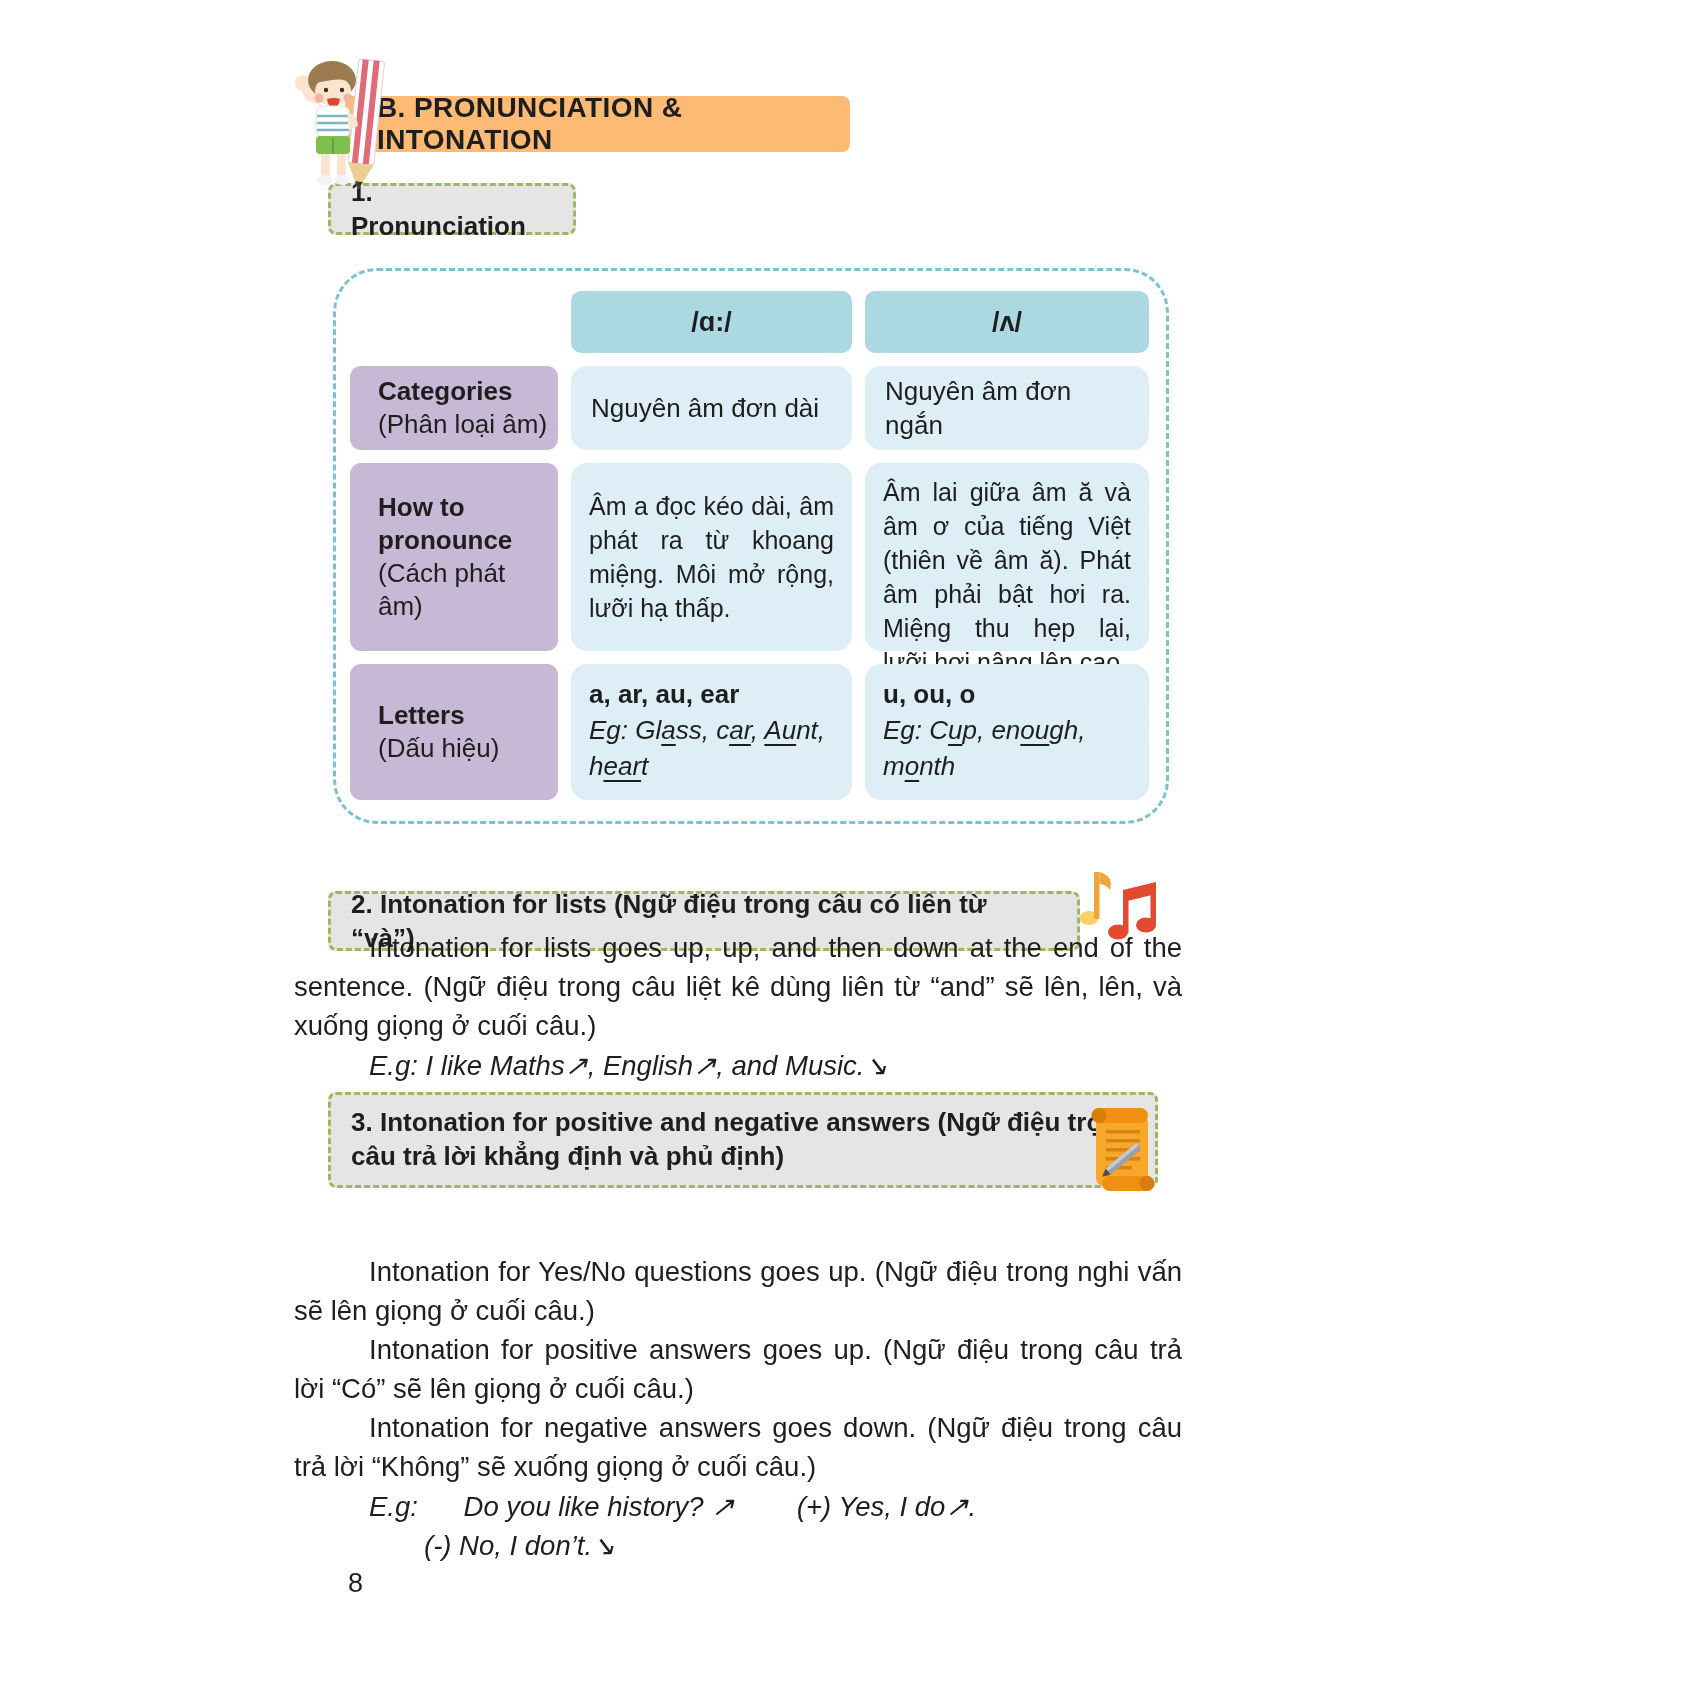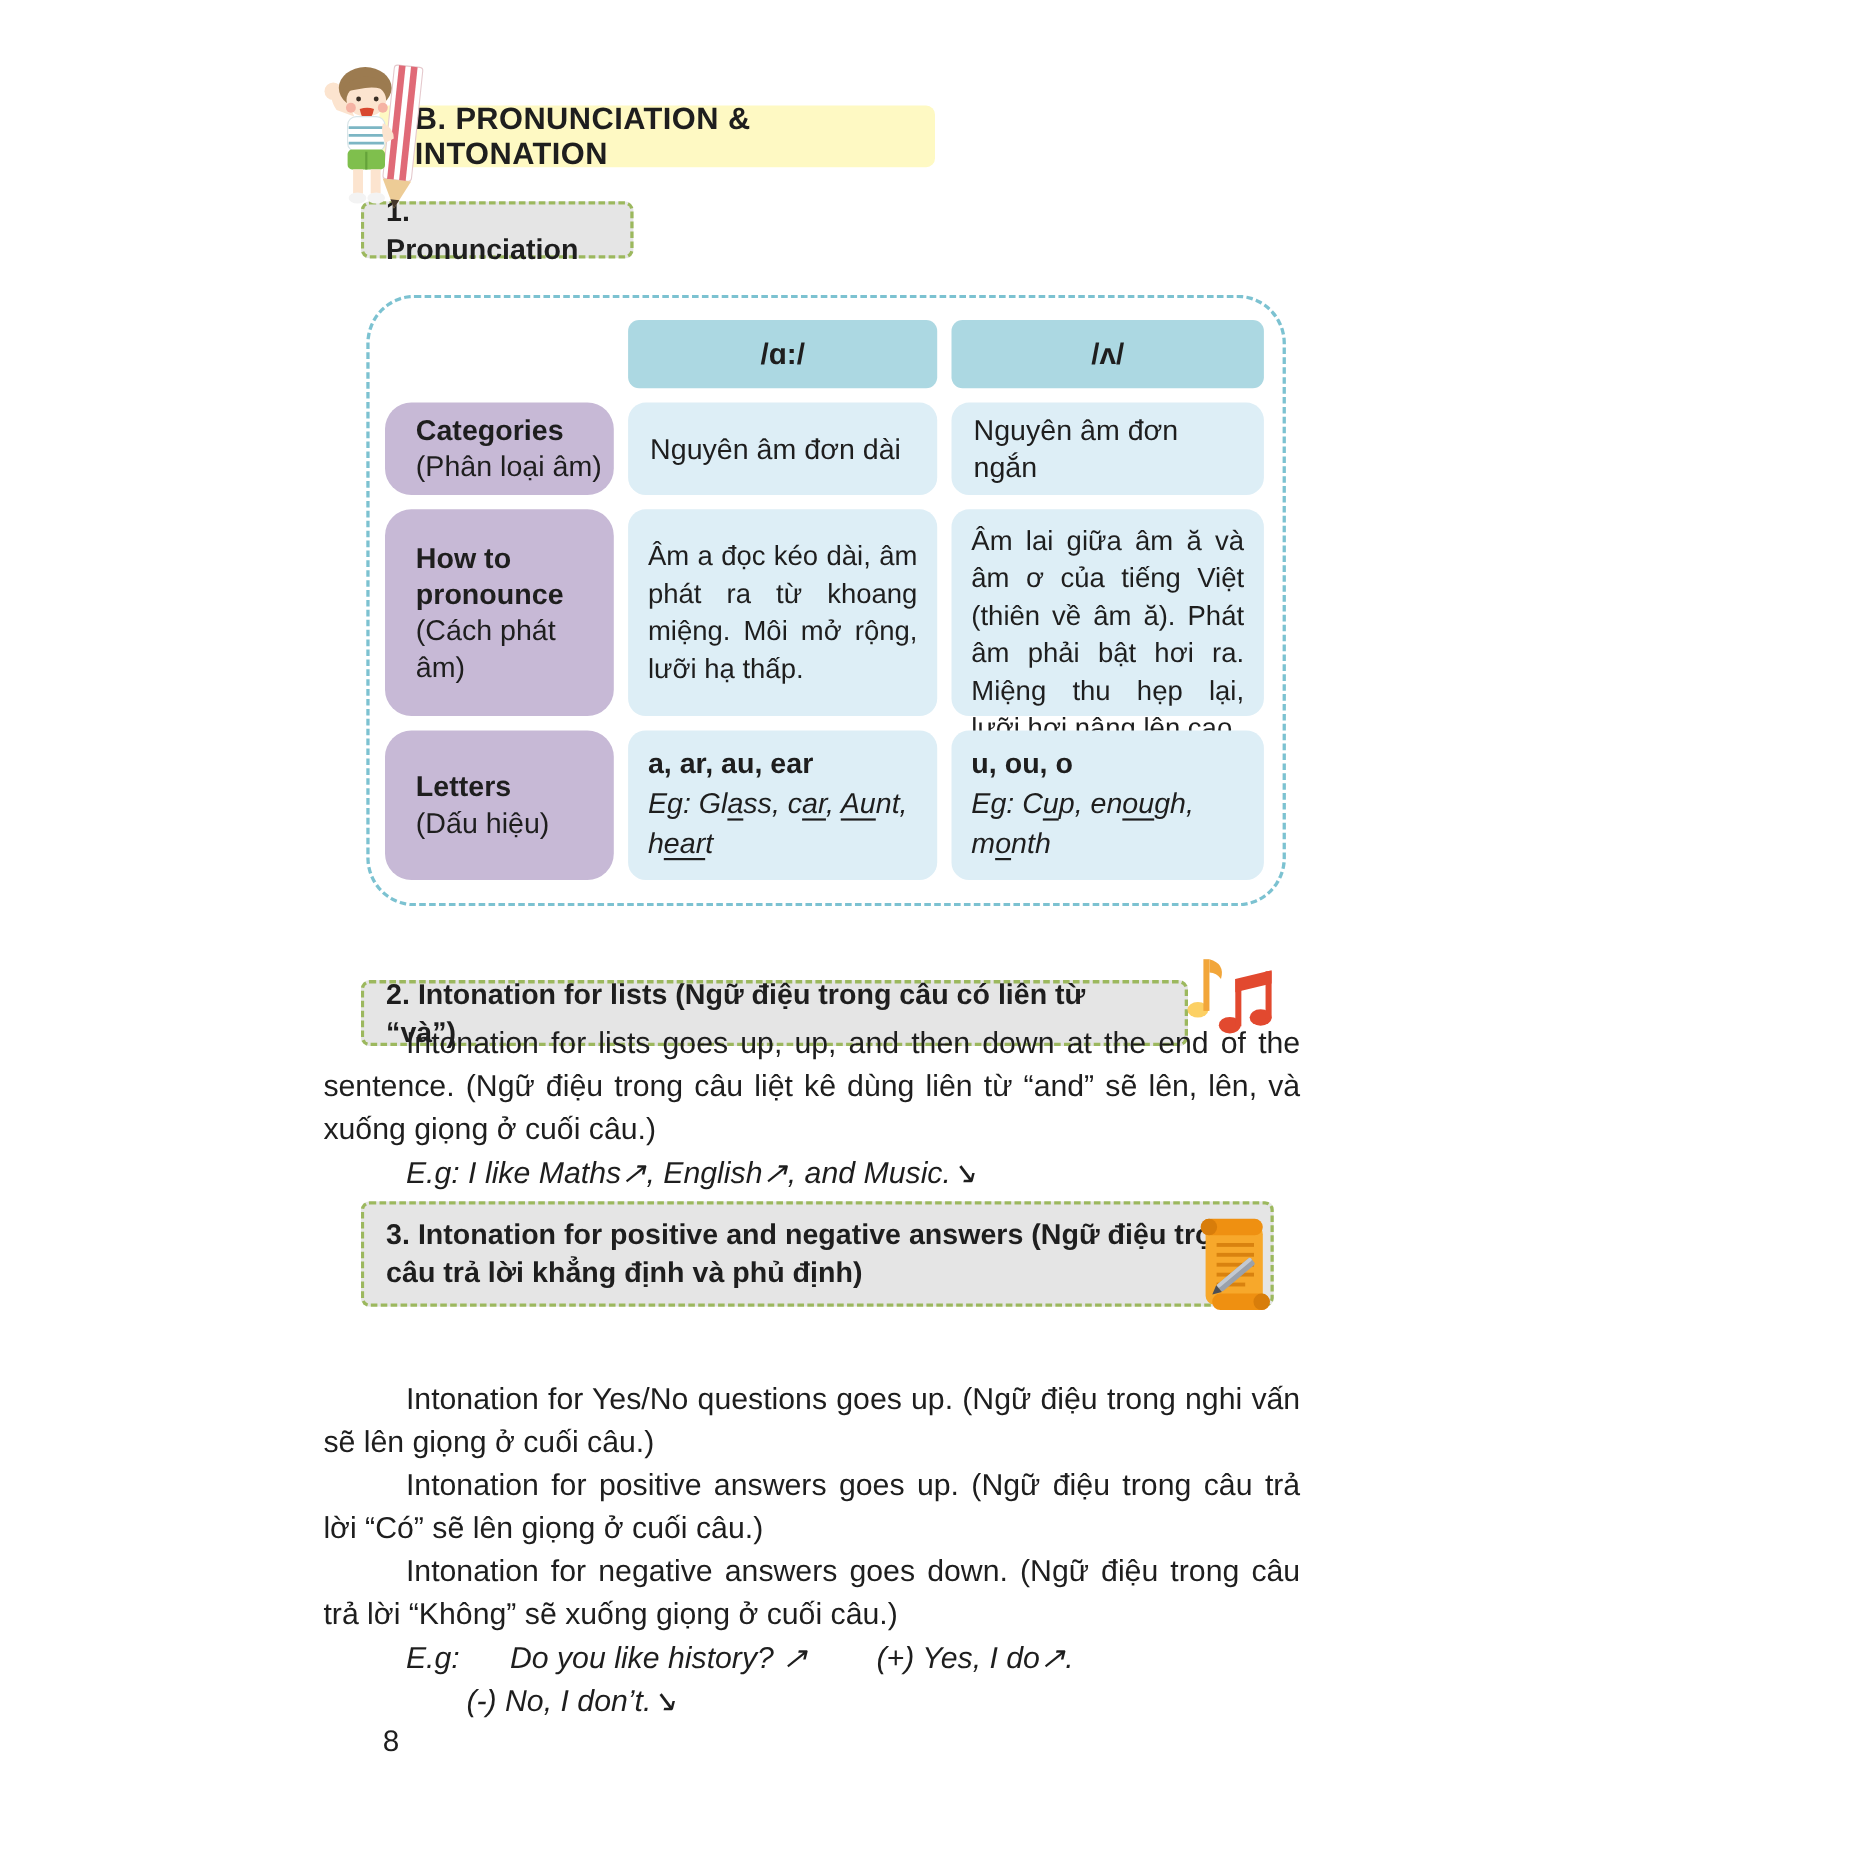--- a/index.html
+++ b/index.html
@@ -4,21 +4,21 @@
 <style>
   html,body{margin:0;padding:0;}
   body{
     width:1698px;height:1698px;background:#ffffff;position:relative;overflow:hidden;
     font-family:"Liberation Sans", sans-serif;color:#1e1e1e;
   }
   .abs{position:absolute;}
 
   
   .title-bar{
-    left:345px;top:96px;width:505px;height:56px;background:#fef9c3;border-radius:8px;
+    left:345px;top:96px;width:505px;height:56px;background:#fdba74;border-radius:8px;
     display:flex;align-items:center;padding-left:32px;box-sizing:border-box;z-index:1;
   }
   .title-bar span{font-size:28px;font-weight:bold;letter-spacing:.4px;}
   .boy-svg{left:288px;top:54px;width:122px;height:144px;z-index:2;}
 
   
   .secbox{
     border:3.5px dashed #9cb85e;border-radius:8px;box-sizing:border-box;
     display:flex;align-items:center;padding:6px 20px;background:#e5e5e5;
   }
@@ -35,21 +35,21 @@
     display:grid;
     grid-template-columns:208px 281px 284px;
     grid-template-rows:62px 84px 188px 136px;
     column-gap:13px;row-gap:13px;
   }
   .hcell{
     background:#acd8e2;border-radius:10px;display:flex;align-items:center;justify-content:center;
     font-size:27px;font-weight:bold;
   }
   .lcell{
-    background:#c7b9d6;border-radius:24px;display:flex;flex-direction:column;justify-content:center;
+    background:#c7b9d6;border-radius:11px;display:flex;flex-direction:column;justify-content:center;
     padding-left:28px;padding-right:8px;box-sizing:border-box;
   }
   .lmain{font-size:26px;font-weight:bold;line-height:33px;}
   .lnote{font-size:26px;line-height:33px;}
   .cell{
     background:#ddeef6;border-radius:16px;box-sizing:border-box;
     padding:12px 18px;font-size:25px;line-height:34px;
   }
   .cell.center{display:flex;align-items:center;font-size:26px;padding-left:20px;}
   .cell.just{text-align:justify;}

